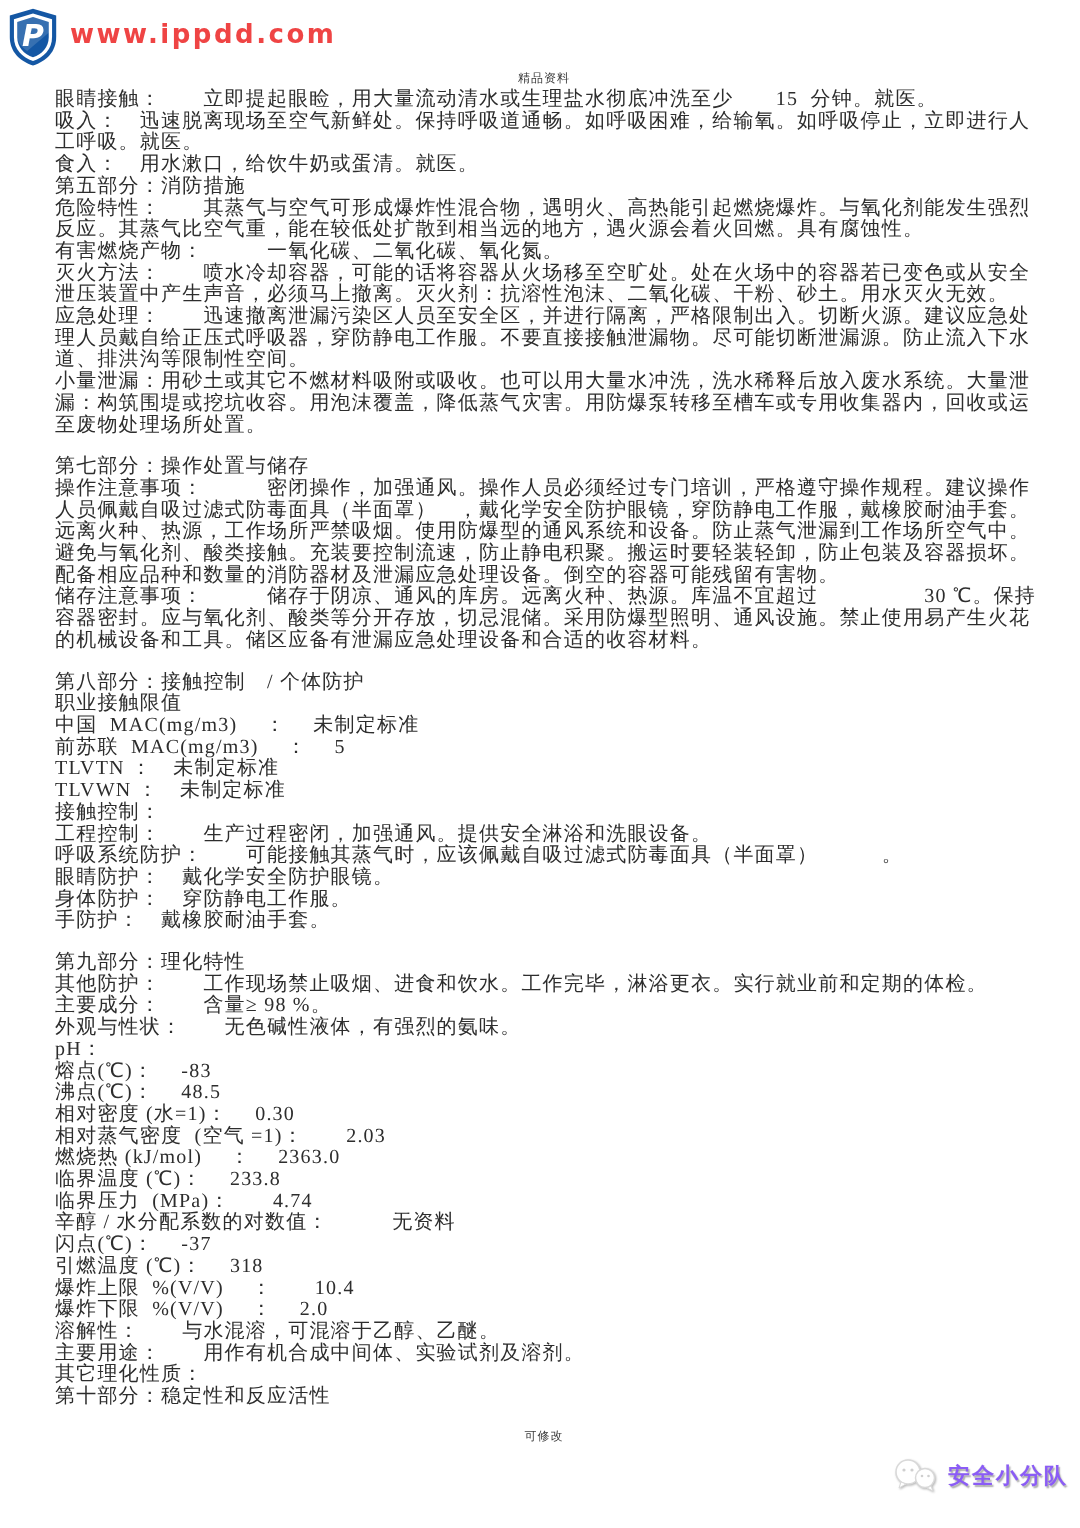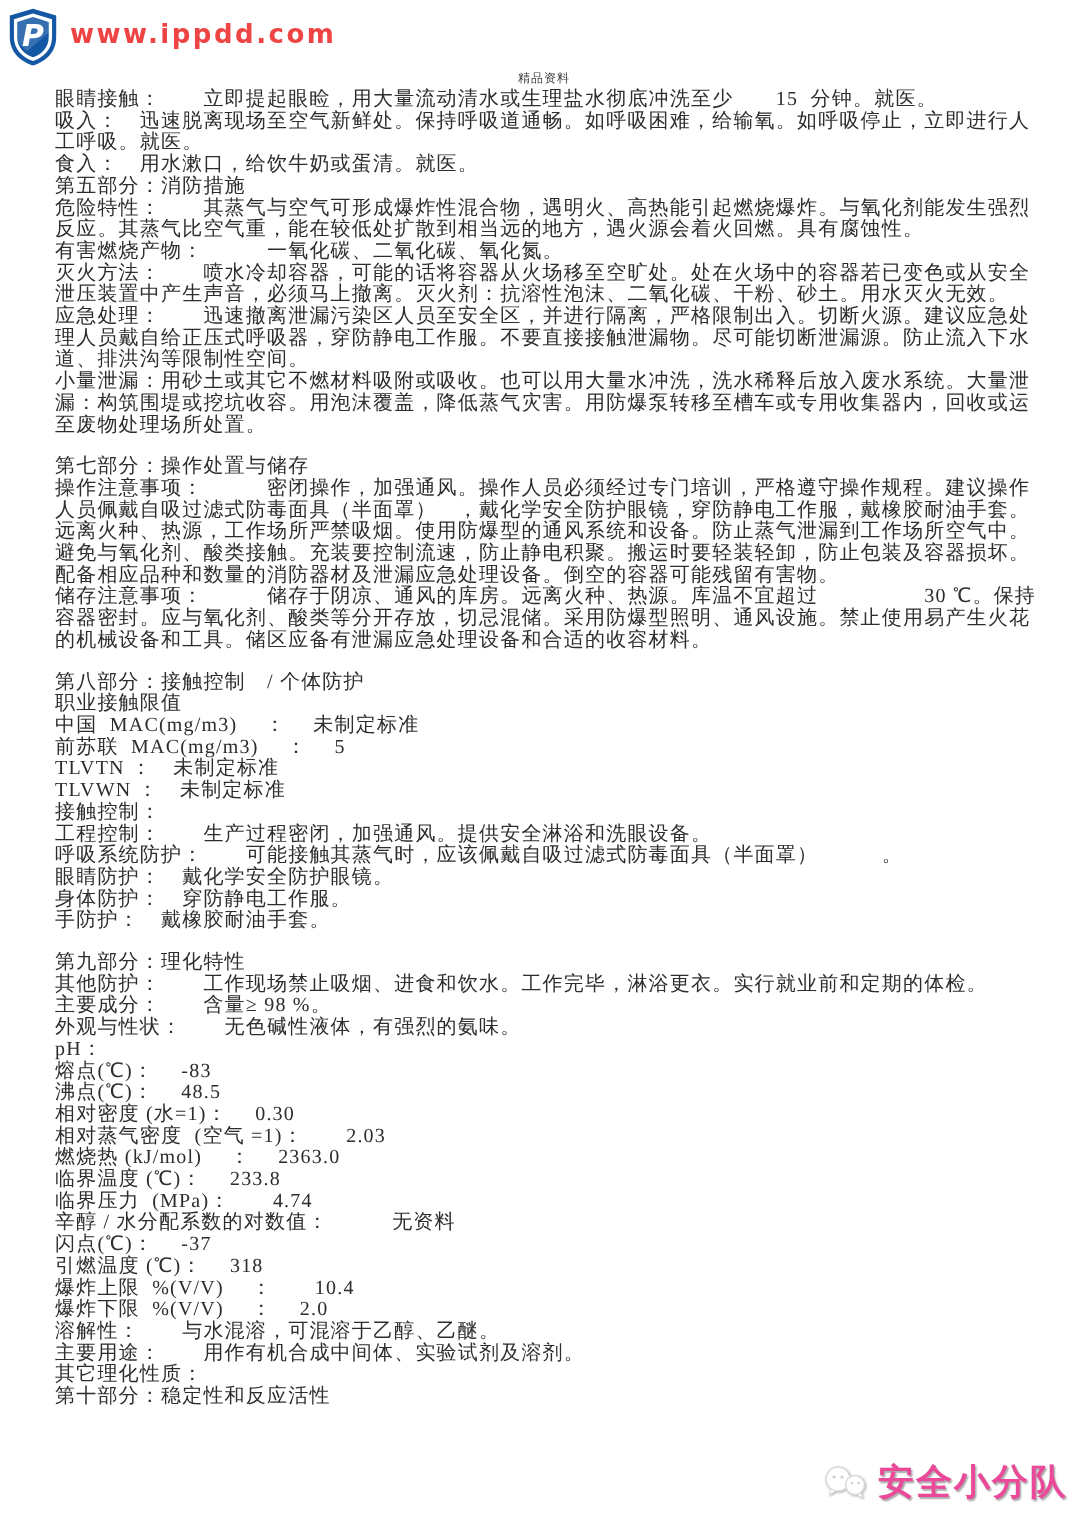--- a/index.html
+++ b/index.html
@@ -32,22 +32,22 @@
     text-rendering:geometricPrecision;
   }
   .doc-line{white-space:pre-wrap;word-break:break-all;}
   .doc-line.gap{margin-top:20px;}
 
   
   .watermark{
     position:absolute;top:1458px;right:12px;display:flex;align-items:center;gap:8px;
   }
   .watermark-text{
-    font-family:"Liberation Sans", sans-serif;font-weight:bold;font-size:36px;letter-spacing:2px;
-    color:#ec4899;
+    font-family:"Liberation Sans", sans-serif;font-weight:bold;font-size:22px;letter-spacing:2px;
+    color:#8b5cf6;
     text-shadow:1.5px 1.5px 1.5px #ababab, -0.5px -0.5px 0 #e8e8e8;
   }
   .wm-icon{filter:drop-shadow(1.2px 1.2px 0.8px #b5b5b5);}
 </style>
 </head>
 <body>
 
 <div class="page">
 
   <header class="site-header">
@@ -104,20 +104,21 @@
       <div class="doc-line">闪点(℃)：　 -37</div>
       <div class="doc-line">引燃温度 (℃)：　 318</div>
       <div class="doc-line">爆炸上限  %(V/V)　 ：　　10.4</div>
       <div class="doc-line">爆炸下限  %(V/V)　 ：　 2.0</div>
       <div class="doc-line">溶解性：　　与水混溶，可混溶于乙醇、乙醚。</div>
       <div class="doc-line">主要用途：　　用作有机合成中间体、实验试剂及溶剂。</div>
       <div class="doc-line">其它理化性质：</div>
       <div class="doc-line">第十部分：稳定性和反应活性</div>
     </main>
 
+  <div class="doc-tag bottom">可修改</div>
 
   <div class="watermark">
     <svg class="wm-icon" width="48" height="36" viewBox="0 0 48 36" aria-hidden="true">
       <circle cx="16" cy="14" r="12" fill="#ffffff" stroke="#d9d9d9" stroke-width="1.5"></circle>
       <path d="M9 24 L7 30 L14 26 Z" fill="#ffffff" stroke="#d9d9d9" stroke-width="1"></path>
       <circle cx="12" cy="12" r="1.6" fill="#cfcfcf"></circle>
       <circle cx="20" cy="12" r="1.6" fill="#cfcfcf"></circle>
       <circle cx="33" cy="20" r="9.5" fill="#ffffff" stroke="#d9d9d9" stroke-width="1.5"></circle>
       <path d="M39 28 L41 33 L35 30 Z" fill="#ffffff" stroke="#d9d9d9" stroke-width="1"></path>
       <circle cx="30" cy="18" r="1.3" fill="#cfcfcf"></circle>

